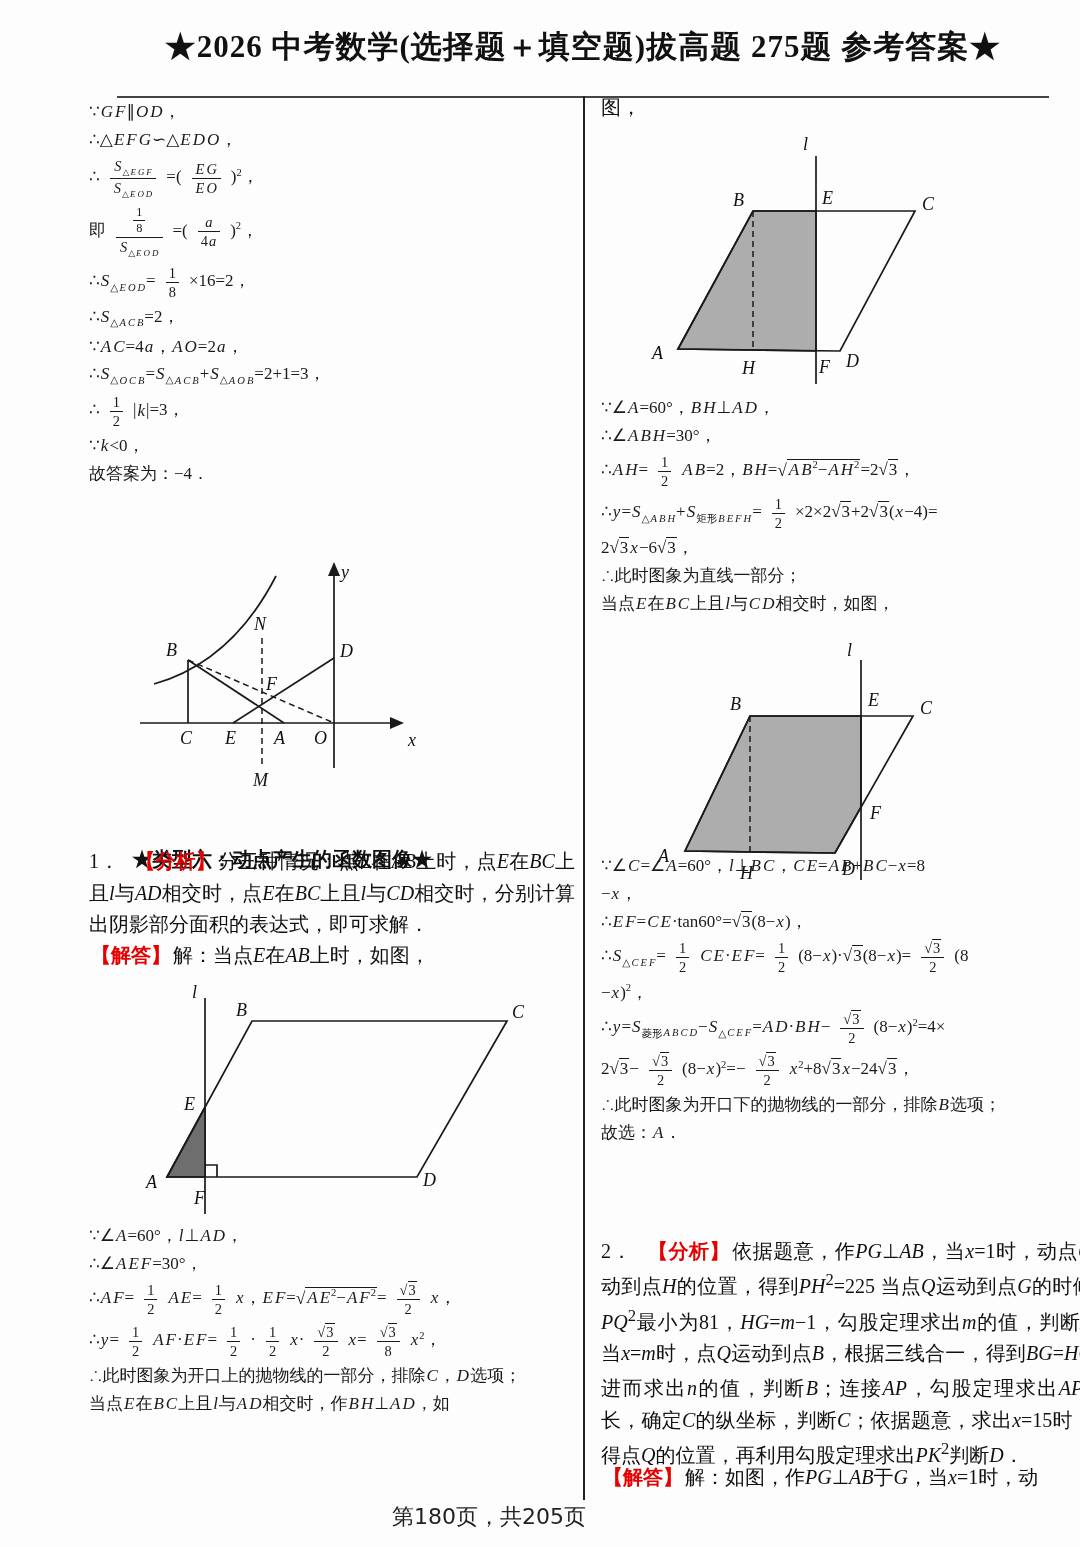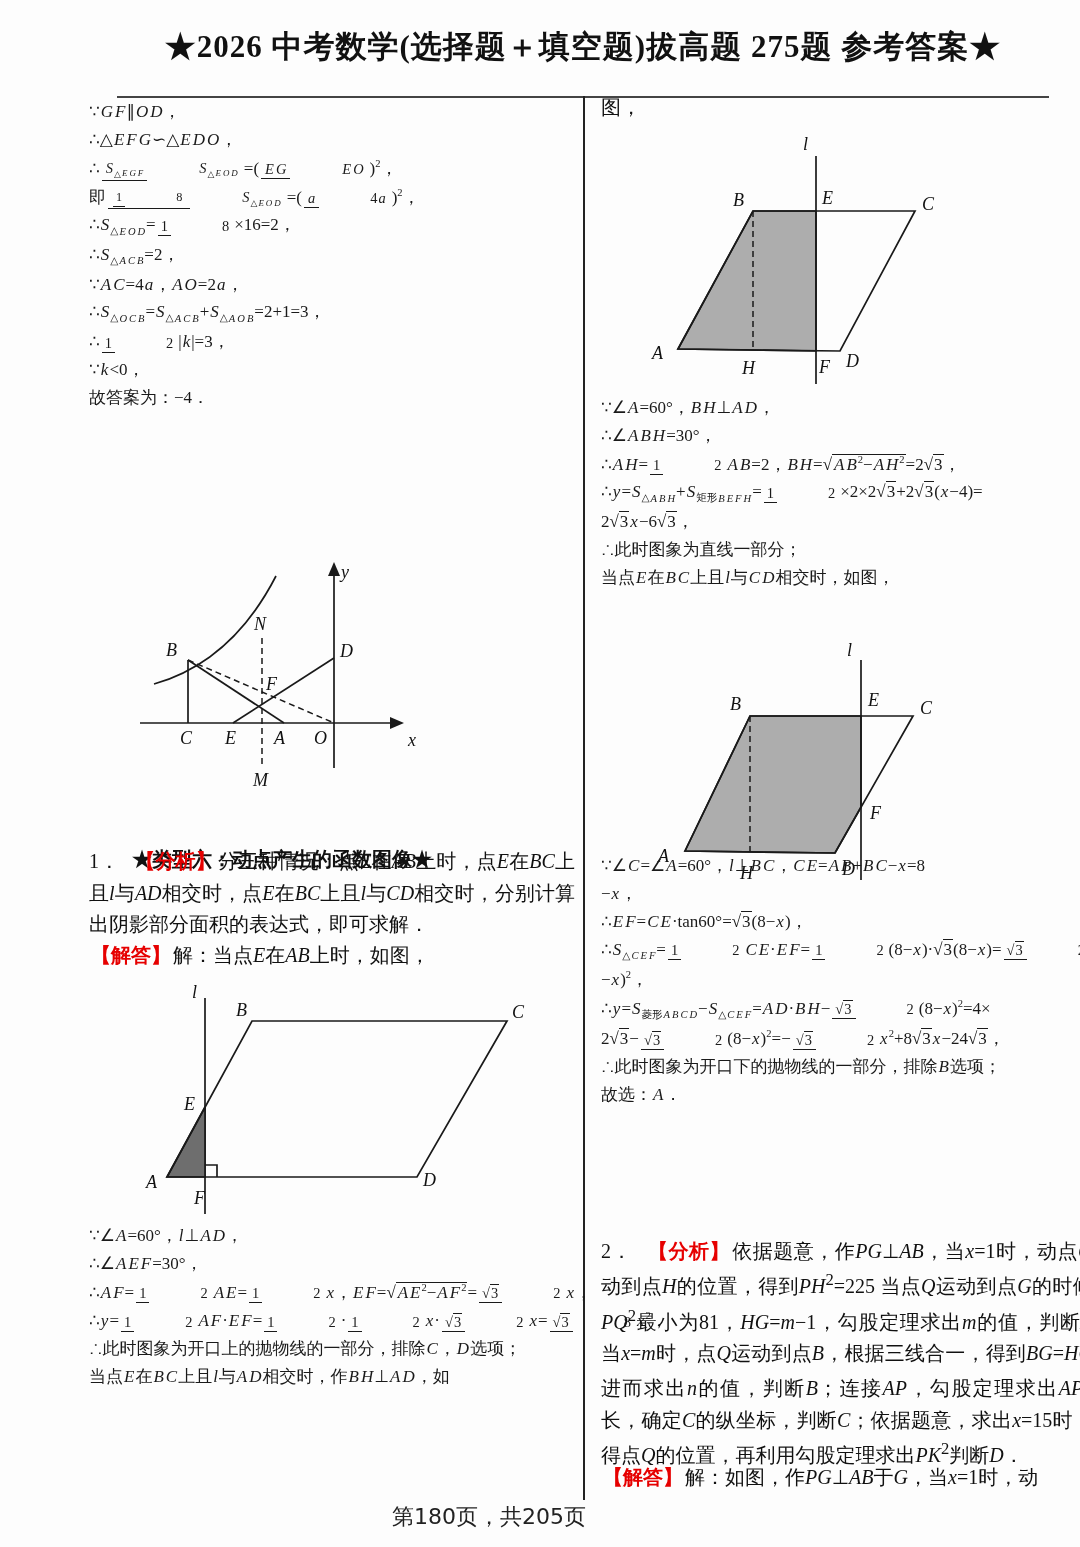--- a/index.html
+++ b/index.html
@@ -13,22 +13,22 @@
   .divider{top:96px;left:540px;width:2px;height:1404px;background:#222;}
   
   .col-left{left:46px;top:0;width:486px;}
   .col-right{left:558px;top:0;width:512px;}
   
   .mblock{position:absolute;width:100%;}
   .mline{font-size:17px;line-height:1.35;margin:5px 0;color:#1a1a1a;white-space:nowrap;}
   .mline i{font-family:"Liberation Serif",serif;font-style:italic;padding:0 1px;}
   .mline sub{font-size:0.62em;}
   .mline sup{font-size:0.62em;}
-  .frac{display:inline-flex;flex-direction:row;vertical-align:middle;text-align:center;
-        font-size:0.85em;line-height:1.25;margin:0 2px;gap:48px;}
+  .frac{display:inline-flex;flex-direction:column;vertical-align:middle;text-align:center;
+        font-size:0.85em;line-height:1.25;margin:0 10px;}
   .fnum{border-bottom:1.4px solid #1a1a1a;padding:0 3px;display:block;}
   .fden{padding:0 3px;display:block;}
   .sqrt{display:inline-block;white-space:nowrap;}
   .rad{font-style:normal;}
   .vinc{border-top:1.4px solid #1a1a1a;padding:0 1px;}
   
   .cn{font-size:20px;line-height:1.58;text-align:justify;margin:0;}
   .red{color:#e60000;font-weight:bold;padding:0 2px;margin-top:38px;}
   .pnum{padding-right:14px;}
   .heading{font-size:20px;font-weight:bold;}

